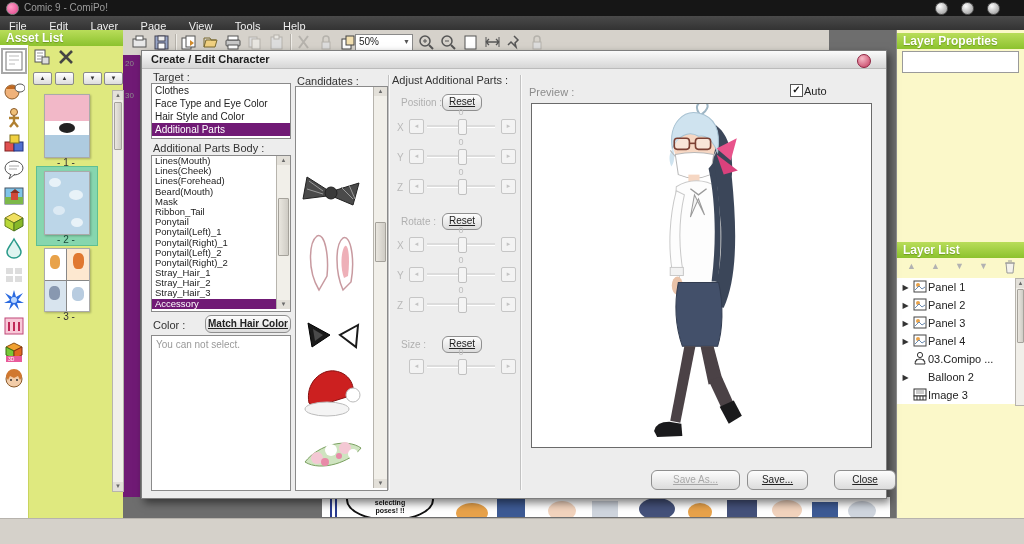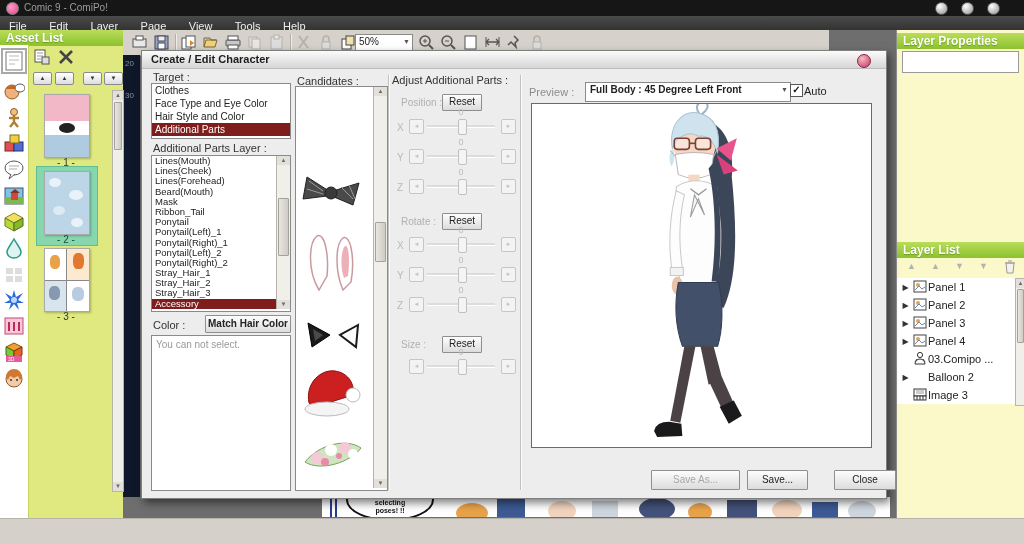--- a/index.html
+++ b/index.html
@@ -43,23 +43,23 @@
   .dlgtitle{left:0;top:0;width:100%;height:17px;background:linear-gradient(#fbfbfb,#d6d6d6);
             border-bottom:1px solid #bbb;}
   .dlgtitletext{left:9px;top:2px;font-size:11px;font-weight:bold;color:#1c1c1c;}
   .dlgclose{left:715px;top:3px;width:12px;height:12px;border-radius:50%;
             background:radial-gradient(circle at 35% 30%,#f6b9c6,#c23a5e);border:1px solid #8f2340;}
   .lbl{font-size:11px;color:#333;}
   .glbl{font-size:10px;color:#b0b0b0;}
   .listbox{background:#fff;border:1px solid #8a8a8a;overflow:hidden;}
   .li{font-size:10px;color:#222;line-height:13px;height:13px;padding:0 3px;white-space:nowrap;}
   .li2{font-size:9.5px;color:#222;line-height:10.2px;height:10.2px;padding:0 3px;white-space:nowrap;}
-  .li.sel,.li2.sel{background:#7f1d1d;color:#fff;}
-  .btn{background:linear-gradient(#fdfdfd,#dcdcdc);border:1px solid #8f8f8f;border-radius:1px;
-       font-size:10px;color:#222;text-align:center;}
+  .li.sel,.li2.sel{background:#701a75;color:#fff;}
+  .btn{background:linear-gradient(#fdfdfd,#dcdcdc);border:1px solid #8f8f8f;border-radius:6px;
+       font-size:10px;color:#222;text-align:center;text-decoration:underline;}
   .btn.dis{color:#a8a8a8;}
   .groove-v{width:1px;background:#c2c2c2;border-right:1px solid #fafafa;}
   
   .srow{width:118px;height:26px;}
   .saxis{position:absolute;left:0;top:3px;font-size:10px;color:#b9b9b9;}
   .sspin{position:absolute;top:0;width:13px;height:13px;border:1px solid #c6c6c6;background:#f3f3f3;
          border-radius:2px;color:#c4c4c4;font-size:7px;text-align:center;line-height:12px;}
   .strack{position:absolute;left:30px;top:6px;width:68px;height:2px;background:#dcdcdc;border-bottom:1px solid #fff;}
   .sthumb{position:absolute;left:31px;top:-6px;width:7px;height:14px;background:#f4f4f4;
           border:1px solid #c0c0c0;border-radius:2px;}
@@ -184,21 +184,21 @@
       <svg width="18" height="17">
           <path d="M8 2 L12 6 L9 9 L10 13 L5 8 L2 11" stroke="#555" stroke-width="1.5" fill="none"></path>
         </svg></span>
     <span class="abs tbtn" style="left:405px">
       <svg width="18" height="17">
           <rect x="5" y="8" width="8" height="7" fill="#ddd" stroke="#b5b2ac"></rect>
           <path d="M6 8 V5 a3 3 0 0 1 6 0 V8" fill="none" stroke="#b5b2ac" stroke-width="1.5"></path>
         </svg></span>
   </div>
 
-  <div class="abs" style="left:123px;top:55px;width:17px;height:442px;background:#0f172a">
+  <div class="abs" style="left:123px;top:55px;width:17px;height:442px;background:#701a75">
     <span class="abs" style="left:2px;top:4px;font-size:8px;color:#8d8d8d">20</span>
     <span class="abs" style="left:2px;top:36px;font-size:8px;color:#8d8d8d">30</span>
   </div>
 
   <div class="abs" style="left:140px;top:497px;width:756px;height:21px;background:#6e6e6e">
     <div class="abs" style="left:182px;top:0;width:568px;height:20px;background:#fff;overflow:hidden">
       <div class="abs" style="left:8px;top:0;width:2px;height:20px;background:#2a3b8f"></div>
       <div class="abs" style="left:13px;top:0;width:2px;height:20px;background:#2a3b8f"></div>
       <div class="abs" style="left:24px;top:-18px;width:84px;height:38px;border:2px solid #111;border-radius:50%;background:#fff">
         <div style="text-align:center;font-size:7px;font-weight:bold;color:#111;margin-top:18px;line-height:8px">
@@ -462,21 +462,21 @@
     <div class="abs groove-v" style="left:378px;top:24px;height:415px"></div>
 
     <span class="abs lbl" style="left:11px;top:20px">Target :</span>
     <div class="abs listbox" style="left:9px;top:32px;width:138px;height:54px">
       <div class="li">Clothes</div>
       <div class="li">Face Type and Eye Color</div>
       <div class="li">Hair Style and Color</div>
       <div class="li sel">Additional Parts</div>
     </div>
 
-    <span class="abs lbl" style="left:11px;top:91px">Additional Parts Layer :</span>
+    <span class="abs lbl" style="left:11px;top:91px">Additional Parts Body :</span>
     <div class="abs listbox" style="left:9px;top:104px;width:138px;height:155px">
       <div style="margin-right:13px">
         <div class="li2">Lines(Mouth)</div>
         <div class="li2">Lines(Cheek)</div>
         <div class="li2">Lines(Forehead)</div>
         <div class="li2">Beard(Mouth)</div>
         <div class="li2">Mask</div>
         <div class="li2">Ribbon_Tail</div>
         <div class="li2">Ponytail</div>
         <div class="li2">Ponytail(Left)_1</div>
@@ -607,24 +607,20 @@
     <div class="abs srow" style="left:255px;top:308px">
       <span class="sspin" style="left:12px"><span>◂</span></span>
       <span class="strack">
           <span class="sthumb"></span>
         </span>
       <span class="sval">0</span>
       <span class="sspin" style="left:104px"><span>▸</span></span>
     </div>
 
     <span class="abs" style="left:387px;top:35px;font-size:11px;color:#8c8c8c">Preview :</span>
-    <div class="abs combo" style="left:443px;top:31px;width:196px;height:16px;padding:1px 4px;font-weight:bold">
-      <span>Full Body : 45 Degree Left Front</span>
-      <span class="comboarr">▼</span>
-    </div>
     <span class="abs cbox" style="left:648px;top:33px"><span>✓</span></span>
     <span class="abs" style="left:662px;top:34px;font-size:11px;color:#222">Auto</span>
 
     <div class="abs" style="left:389px;top:52px;width:339px;height:343px;background:#fff;border:1px solid #6a6a6a">
       <svg width="337" height="341" viewBox="0 0 160 338">
 
         <path d="M72,16 C102,12 114,40 111,72 C116,122 117,172 103,202 L89,200 C99,150 101,100 91,60 C84,40 76,28 72,16 Z" fill="#3b4659"></path>
 
         <path d="M79,10 C70,-2 88,-7 87,3 C86,7 83,9 80,11" fill="none" stroke="#9db5c4" stroke-width="2"></path>
 

